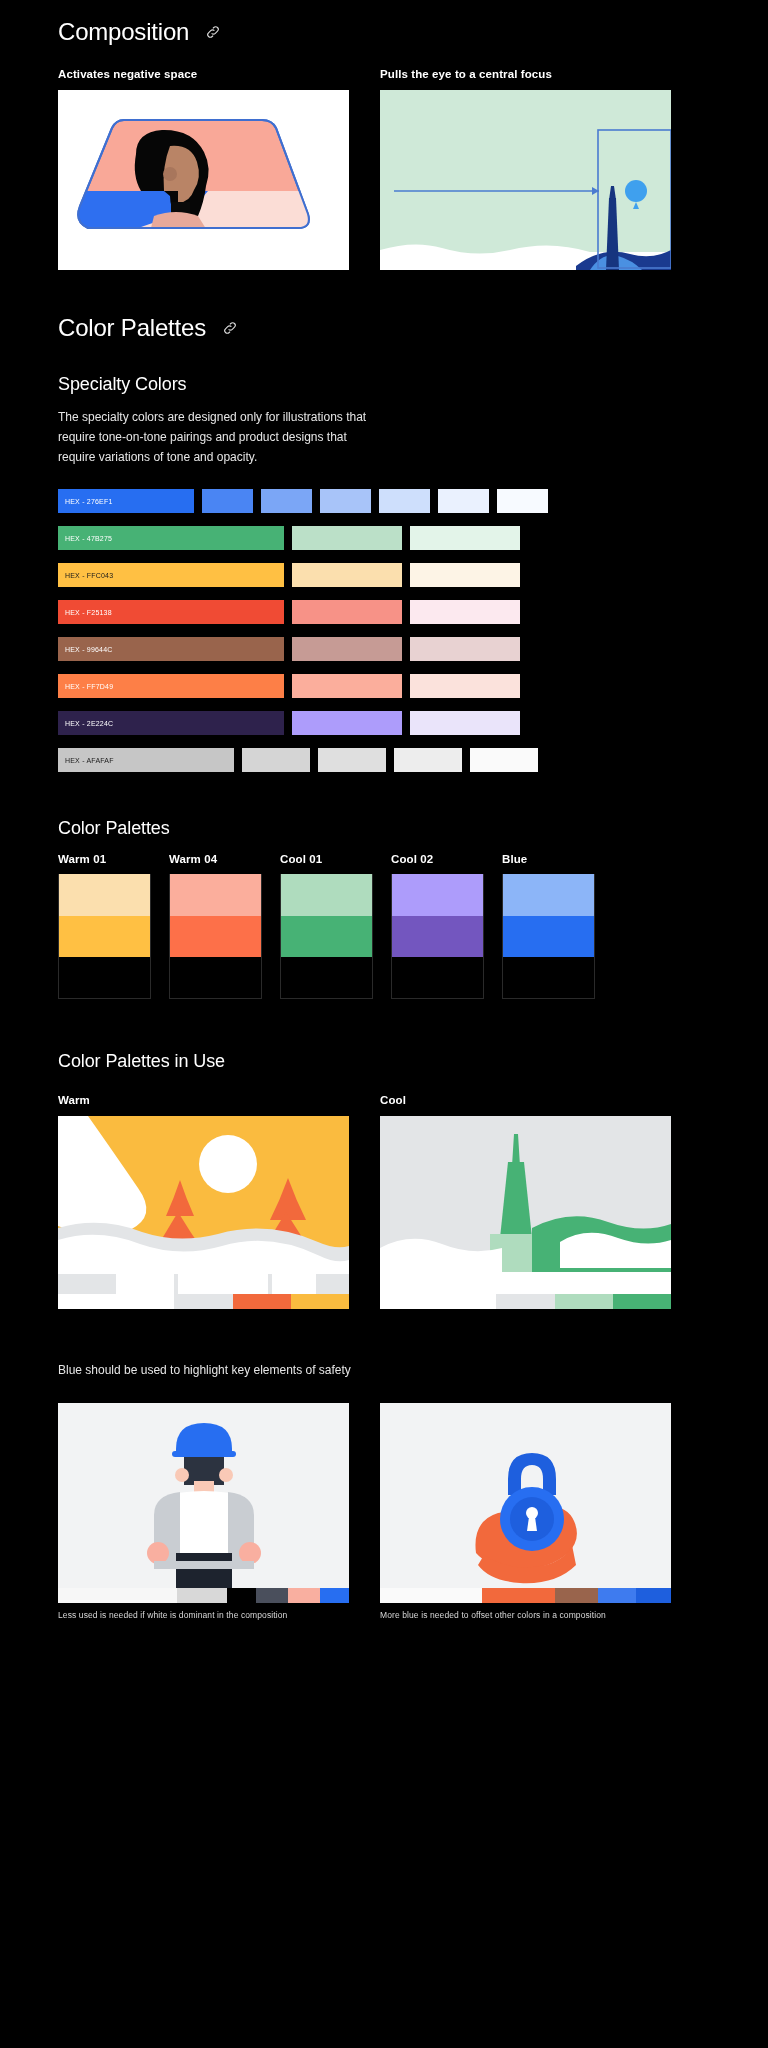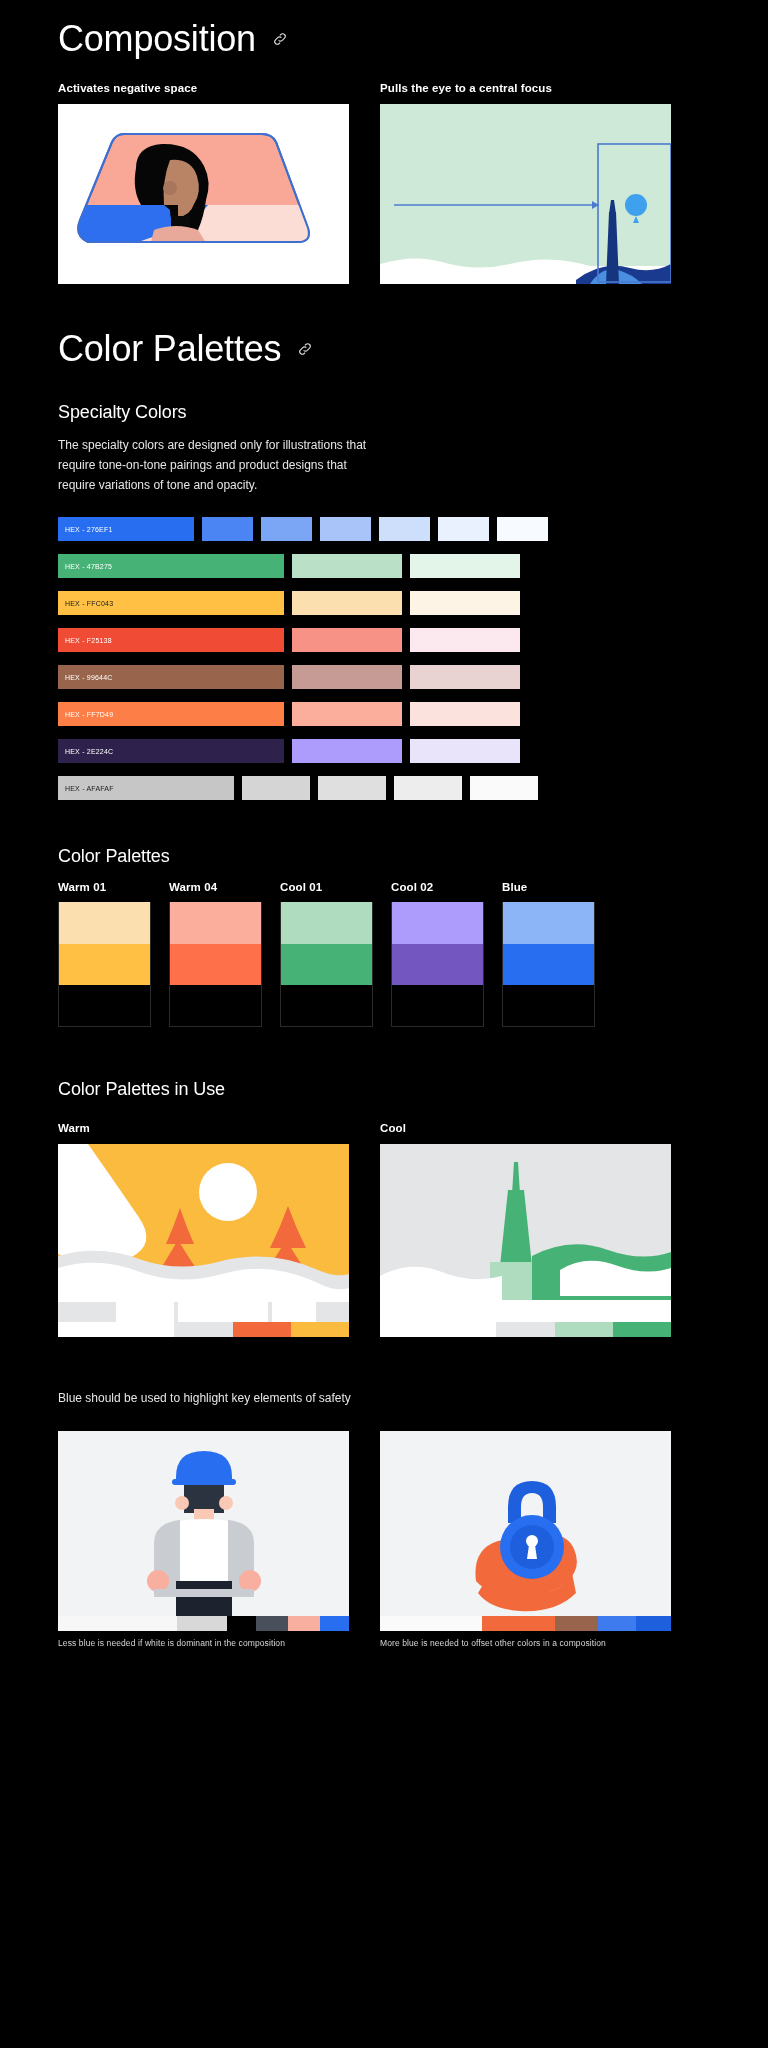--- a/index.html
+++ b/index.html
@@ -7,21 +7,21 @@
     background: #000000;
     width: 768px;
     min-height: 2048px;
     font-family: "Liberation Sans", sans-serif;
     -webkit-font-smoothing: antialiased;
   }
   .page { position: relative; width: 768px; padding: 0 0 40px 0; }
 
   
   .h1 {
-    font-size: 36px;
+    font-size: 24px;
     font-weight: 400;
     color: #ffffff;
     letter-spacing: -0.2px;
     display: flex;
     align-items: center;
     gap: 16px;
   }
   .h2 {
     font-size: 18px;
     font-weight: 400;
@@ -449,21 +449,21 @@
             </svg>
           </div>
           <div class="chipbar">
             <span style="width:41%;background:#F7F7F7"></span>
             <span style="width:17%;background:#D8D8D8"></span>
             <span style="width:10%;background:#000000"></span>
             <span style="width:11%;background:#4A4F5C"></span>
             <span style="width:11%;background:#F9AFA0"></span>
             <span style="width:10%;background:#276EF1"></span>
           </div>
-          <div class="caption cap">Less blue is needed if white is dominant in the composition</div>
+          <div class="caption cap">Less used is needed if white is dominant in the composition</div>
         </div>
 
         <div class="col">
           <div class="safety-art">
             <svg class="full" viewBox="0 0 291 185" preserveAspectRatio="none">
               <rect width="291" height="185" fill="#F2F3F4"></rect>
 
               <path d="M96 150 Q92 118 118 110 L160 104 Q186 100 194 118 Q202 136 188 150 Q170 166 142 166 Q110 166 96 150 Z" fill="#F2693C"></path>
               <path d="M104 152 Q132 170 166 162 Q186 156 192 142 L196 162 Q176 182 140 180 Q110 178 98 162 Z" fill="#F2693C"></path>
 

